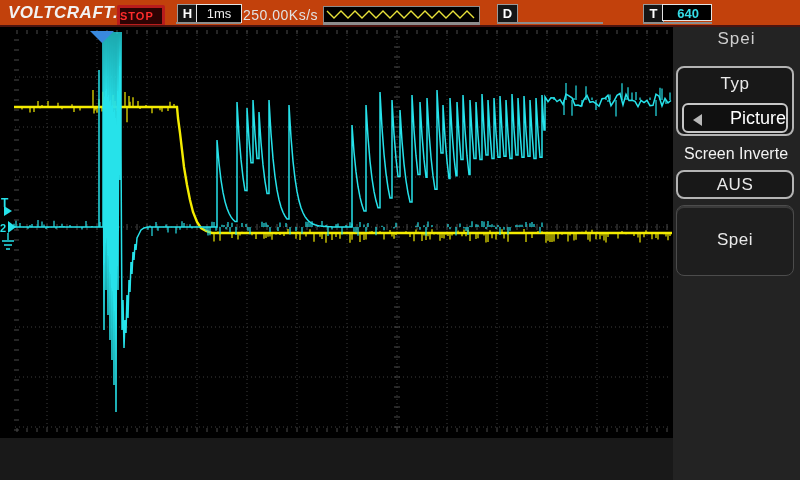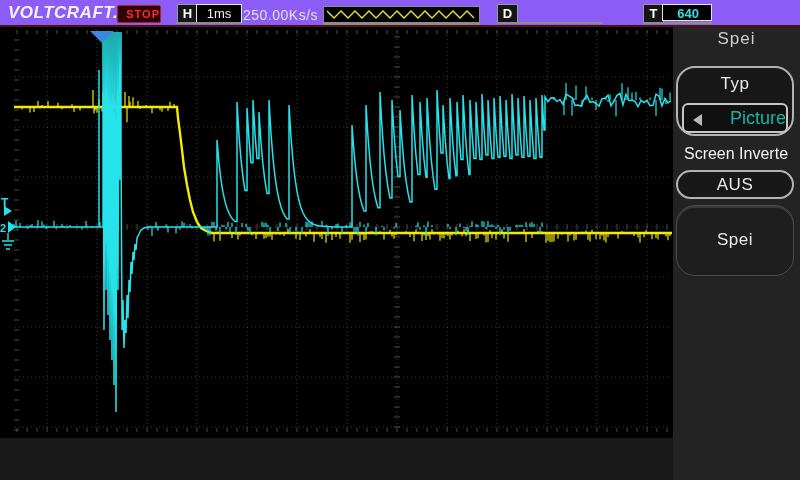--- a/index.html
+++ b/index.html
@@ -1,51 +1,51 @@
 <!DOCTYPE html>
 <html><head>
 <meta charset="utf-8">
 <style>
   html,body{margin:0;padding:0;background:#000;}
   #screen{position:relative;width:800px;height:480px;background:#000;overflow:hidden;
           font-family:"Liberation Sans",sans-serif;-webkit-font-smoothing:none;}
 
   
-  #topbar{position:absolute;left:0;top:0;width:800px;height:26px;background:#8b5cf6;}
+  #topbar{position:absolute;left:0;top:0;width:800px;height:26px;background:#c2410c;}
   #topbar .sep{position:absolute;left:0;top:25px;width:800px;height:2px;background:#4b1410;}
   .brand{position:absolute;left:8px;top:3px;font-size:17px;font-weight:700;font-style:italic;
          color:#f2f2f2;letter-spacing:.5px;}
   .stopbtn{position:absolute;left:117px;top:5px;width:42px;height:16px;background:#2d0303;
-           border:1px solid #b91c1c;border-radius:2px;color:#ff2c2c;font-weight:700;
-           font-size:11px;line-height:16px;text-align:right;letter-spacing:1px;}
+           border:3px solid #b91c1c;border-radius:2px;color:#ff2c2c;font-weight:700;
+           font-size:11px;line-height:16px;text-align:left;letter-spacing:1px;}
   .badge{position:absolute;top:4px;width:19px;height:17px;border:1px solid #9a9a9a;background:#151515;
          color:#fff;font-weight:700;font-size:13px;line-height:17px;text-align:center;}
   .vbox{position:absolute;top:4px;height:17px;background:#000;border:1px solid #e5e5e5;
         color:#efefef;font-size:13px;line-height:17px;text-align:center;}
   .uline{position:absolute;top:22px;height:2px;background:#8d8d8d;}
   #srate{position:absolute;left:243px;top:7px;font-size:14px;color:#e2e2e2;letter-spacing:.5px;}
   #wavebox{position:absolute;left:323px;top:6px;width:155px;height:17px;border:1px solid #8d8d8d;background:#000;}
   #wavemark{position:absolute;left:341px;top:-2px;color:#f0f0f0;font-size:10px;font-weight:700;}
   #tval{color:#35dde6;font-weight:700;text-align:right;padding-right:12px;box-sizing:border-box;}
 
   
   #plot{position:absolute;left:0;top:30px;width:672px;height:402px;background:#000;}
   #msgbox{position:absolute;left:272px;top:378px;width:240px;height:33px;background:rgba(82,82,82,.88);
           color:#fafafa;font-size:16px;line-height:33px;text-align:center;letter-spacing:.5px;}
 
   
   #sidebar{position:absolute;left:673px;top:27px;width:127px;height:453px;background:#232323;}
   #sidebar .title{position:absolute;left:0;top:2px;width:127px;text-align:center;
                   color:#cfcfcf;font-size:17px;letter-spacing:1px;}
-  .panel{position:absolute;left:3px;width:118px;box-sizing:border-box;border-radius:19px;}
+  .panel{position:absolute;left:3px;width:118px;box-sizing:border-box;border-radius:8px;}
   .bright{border:2px solid #b4b4b4;background:#181818;}
   .soft{border:1px solid #4c4c4c;background:#1e1e1e;box-shadow:inset 0 2px 0 #3a3a3a;}
   .panel .lab{width:100%;text-align:center;color:#e9e9e9;font-size:17px;letter-spacing:.5px;}
   .subbox{position:absolute;left:4px;width:106px;border:2px solid #c6c6c6;border-radius:6px;
-          background:#101010;box-sizing:border-box;color:#14b8a6;text-align:center;padding-left:46px;}
+          background:#101010;box-sizing:border-box;color:#ffffff;text-align:center;padding-left:46px;}
   #screeninv{position:absolute;left:-8px;top:118px;width:142px;text-align:center;color:#f2f2f2;font-size:16px;}
   #pageind{position:absolute;left:0;top:406px;width:127px;text-align:center;color:#d8d8d8;font-size:15px;}
   .larrow{position:absolute;left:9px;top:9px;width:0;height:0;border-top:6px solid transparent;
           border-bottom:6px solid transparent;border-right:9px solid #b8b8b8;}
 
   
   #bottombar{position:absolute;left:0;top:438px;width:673px;height:42px;background:#191919;}
   .usb{position:absolute;left:535px;top:452px;}
 </style>
 </head>

